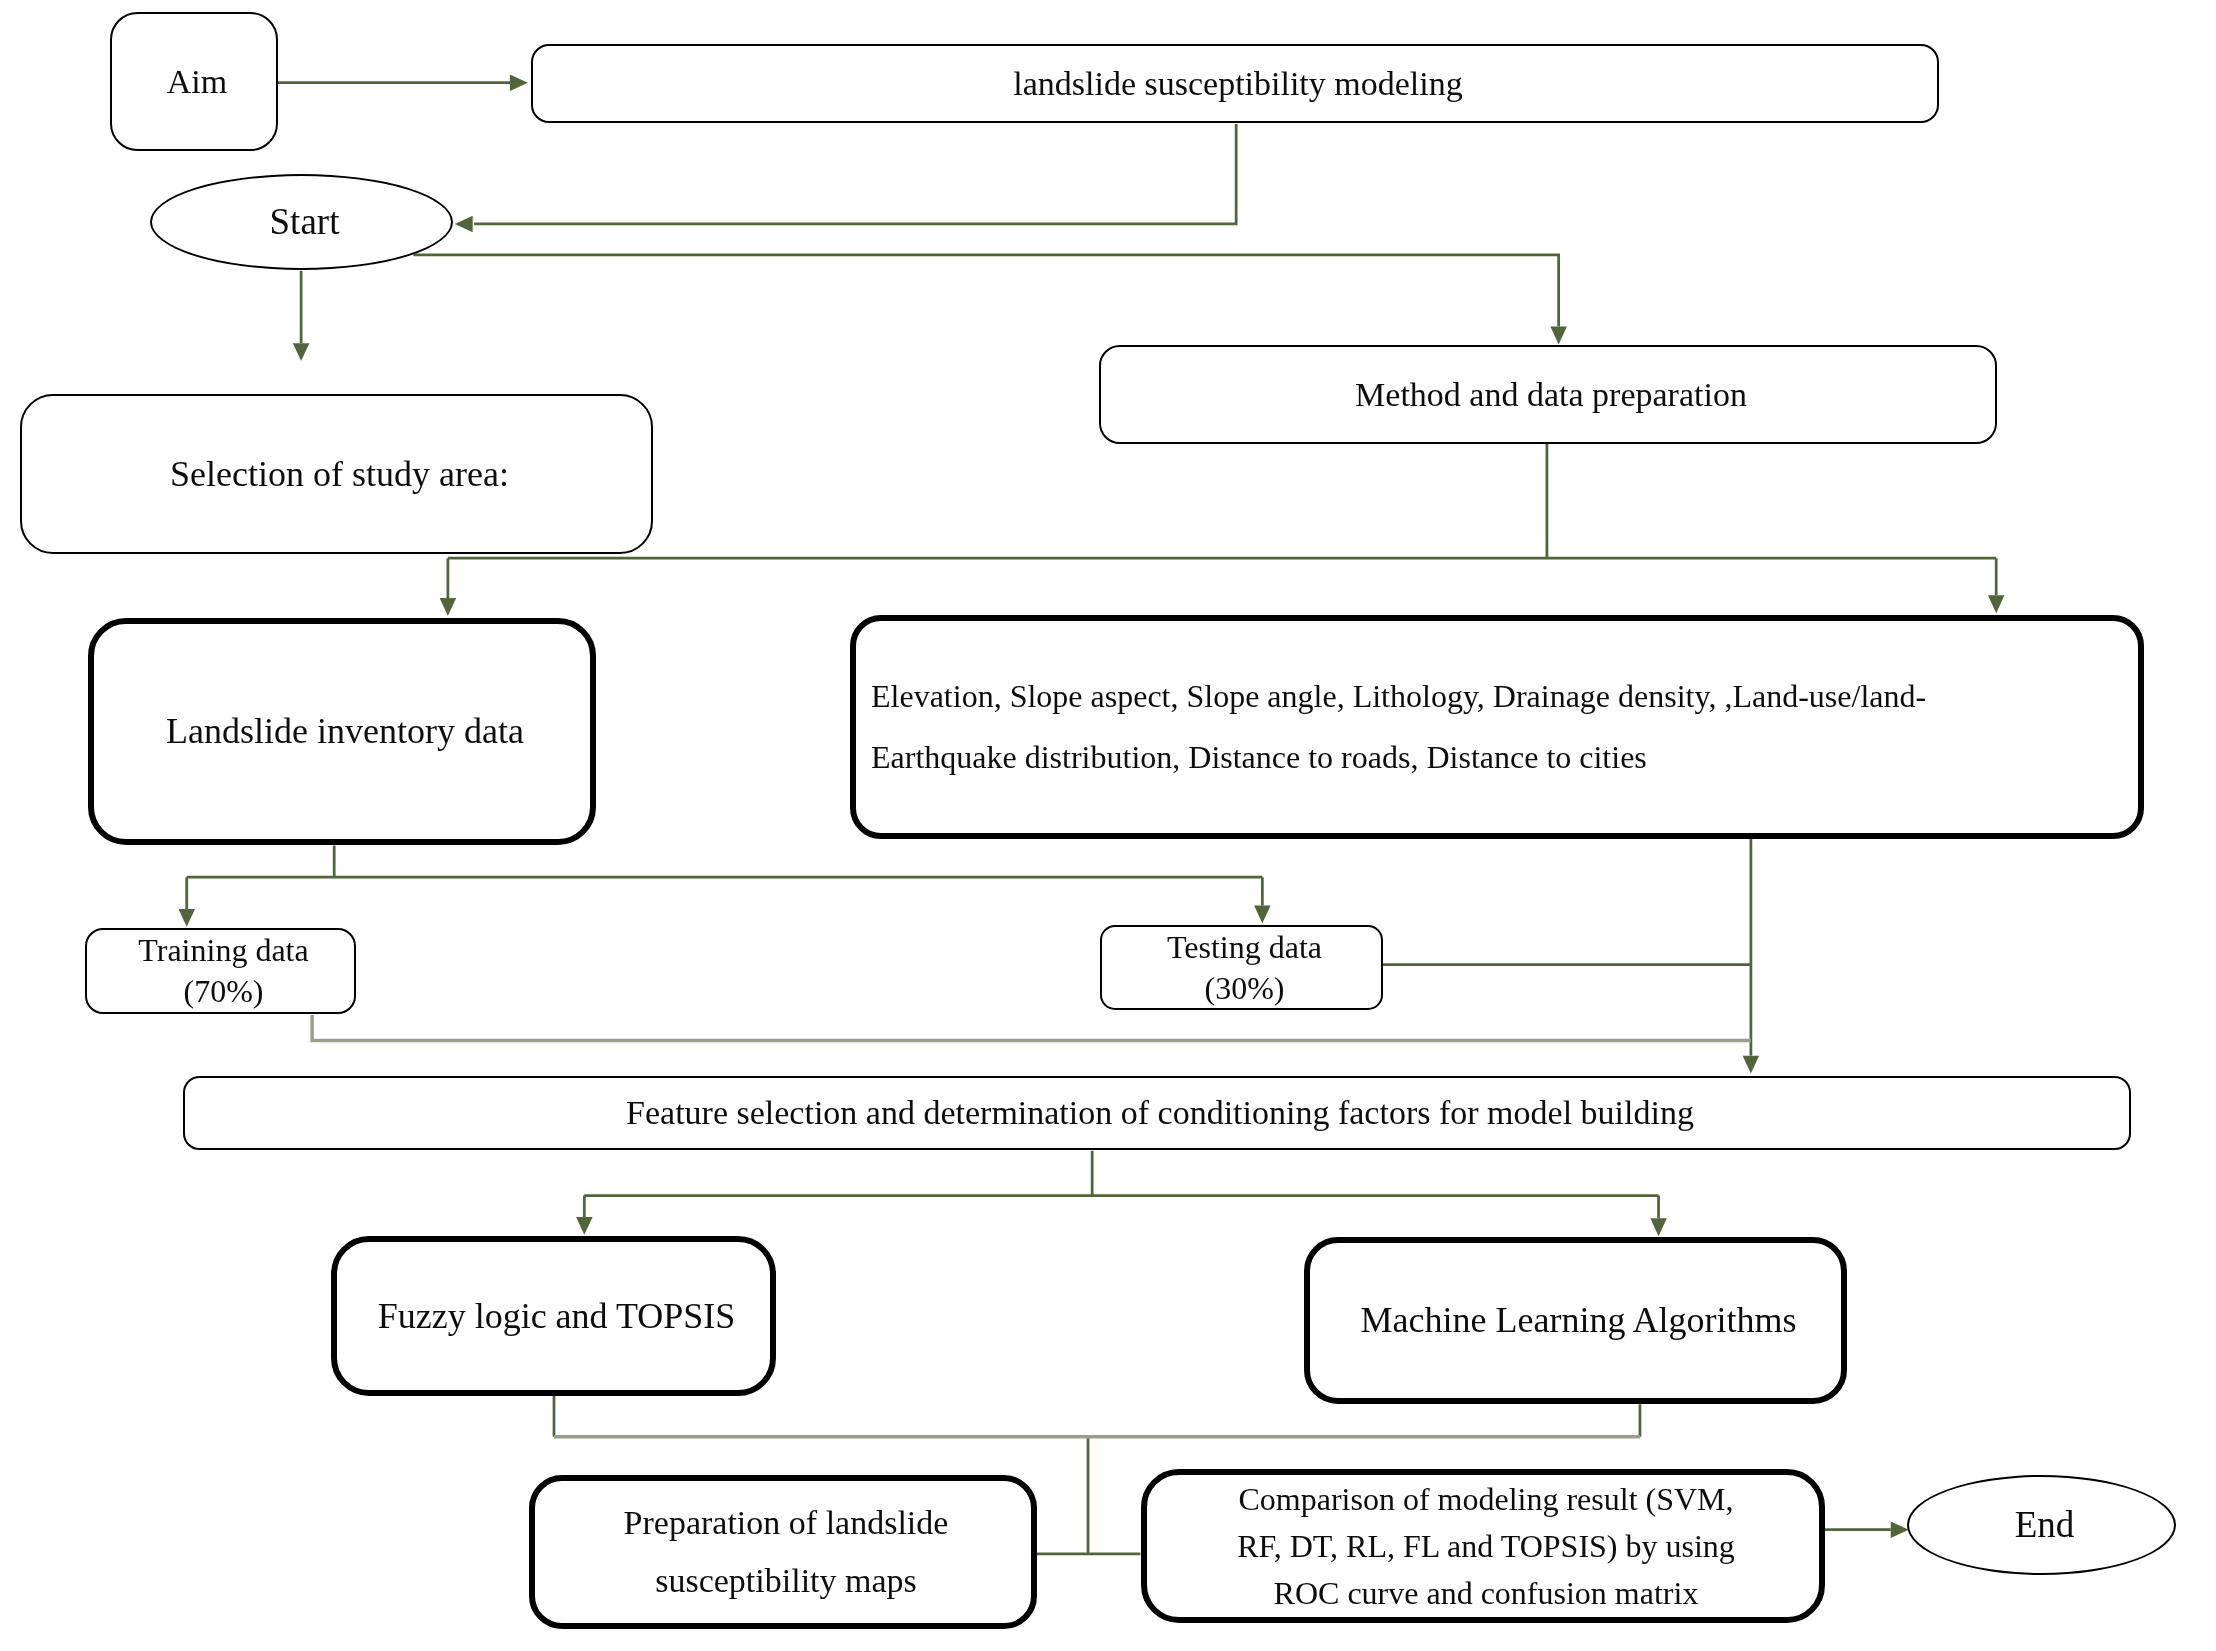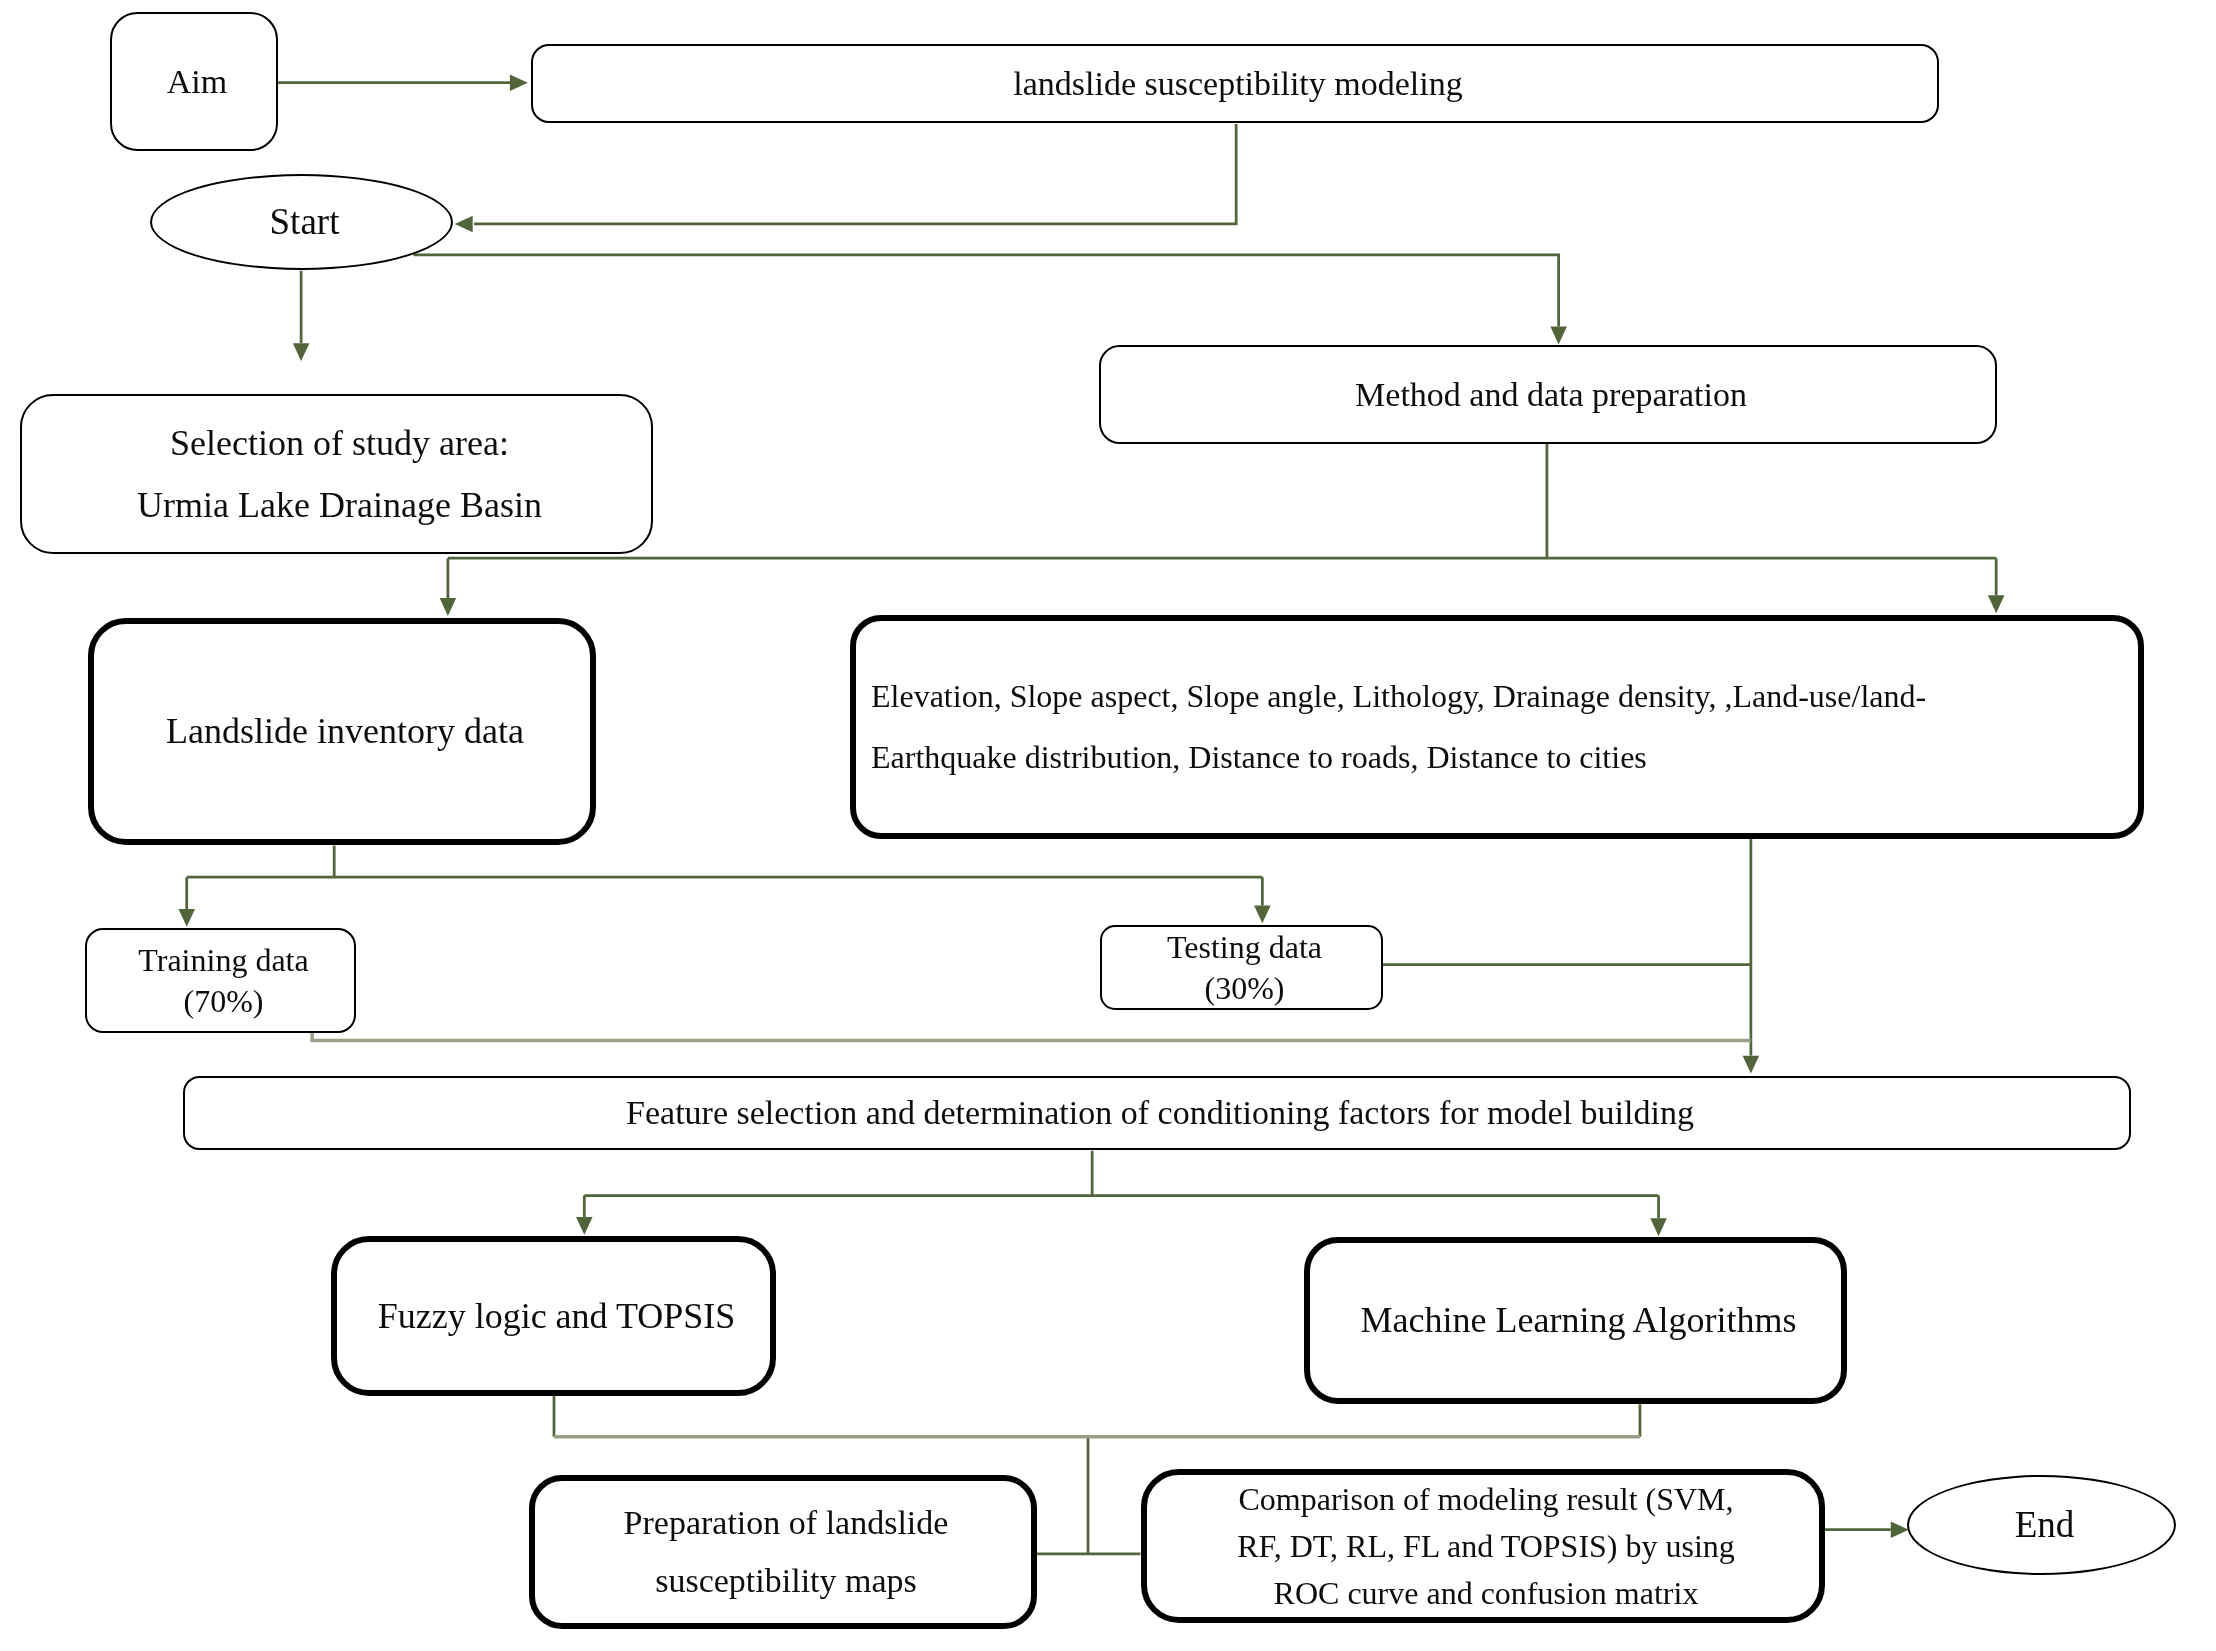--- a/index.html
+++ b/index.html
@@ -79,37 +79,36 @@
   <div class="node" style="left:531px;top:44px;width:1408px;height:79px;border-radius:18px;">
     <span>landslide susceptibility modeling</span>
   </div>
 
   <div class="node ellipse" style="left:150px;top:174px;width:303px;height:96px;">
     <span>Start</span>
   </div>
 
   <div class="node" style="left:20px;top:362px;width:633px;height:160px;border-radius:33px;line-height:62px;font-size:36px;margin-top:32px;">
     <div>Selection of study area:</div>
-    <div>Urmia Lake Drainage Basin</div>
   </div>
 
   <div class="node" style="left:1099px;top:345px;width:898px;height:99px;border-radius:20.7px;">
     <span>Method and data preparation</span>
   </div>
 
   <div class="node thick" style="left:88px;top:618px;width:508px;height:227px;border-radius:38px;font-size:36px;">
     <span>Landslide inventory data</span>
   </div>
 
   <div class="node thick lines-left" style="left:850px;top:615px;width:1294px;height:224px;border-radius:31px;padding:8px 15px;justify-content:center;">
     <div class="factors-line">Elevation, Slope aspect, Slope angle, Lithology, Drainage density, ,Land-use/land-</div>
     <div class="factors-line">Earthquake distribution, Distance to roads, Distance to cities</div>
   </div>
 
-  <div class="node" style="left:85px;top:928px;width:271px;height:105px;border-radius:18px;">
+  <div class="node" style="left:85px;top:928px;width:271px;height:86px;border-radius:18px;">
     <div class="two-line">Training data</div>
     <div class="two-line">(70%)</div>
   </div>
 
   <div class="node" style="left:1100px;top:925px;width:283px;height:85px;border-radius:15px;">
     <div class="two-line">Testing data</div>
     <div class="two-line">(30%)</div>
   </div>
 
   <div class="node" style="left:183px;top:1076px;width:1948px;height:74px;border-radius:16.5px;">

